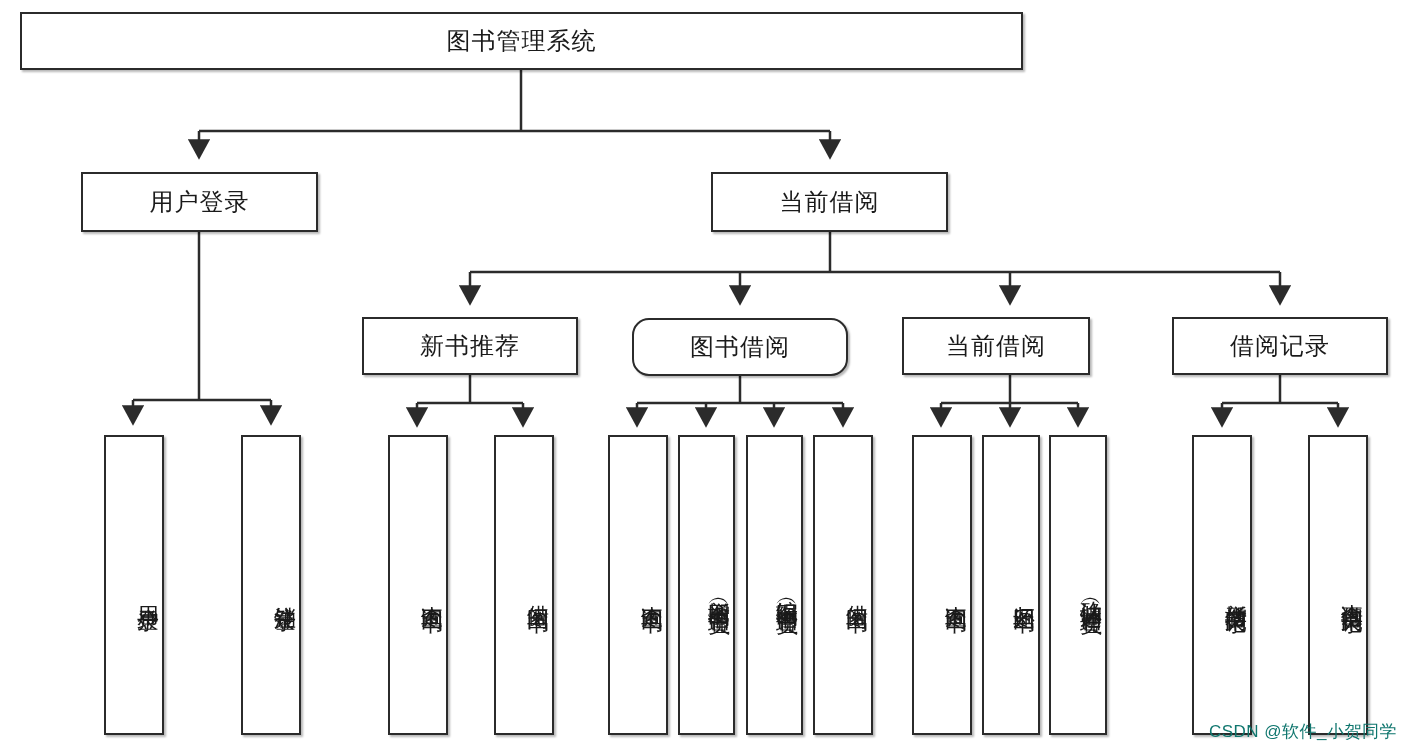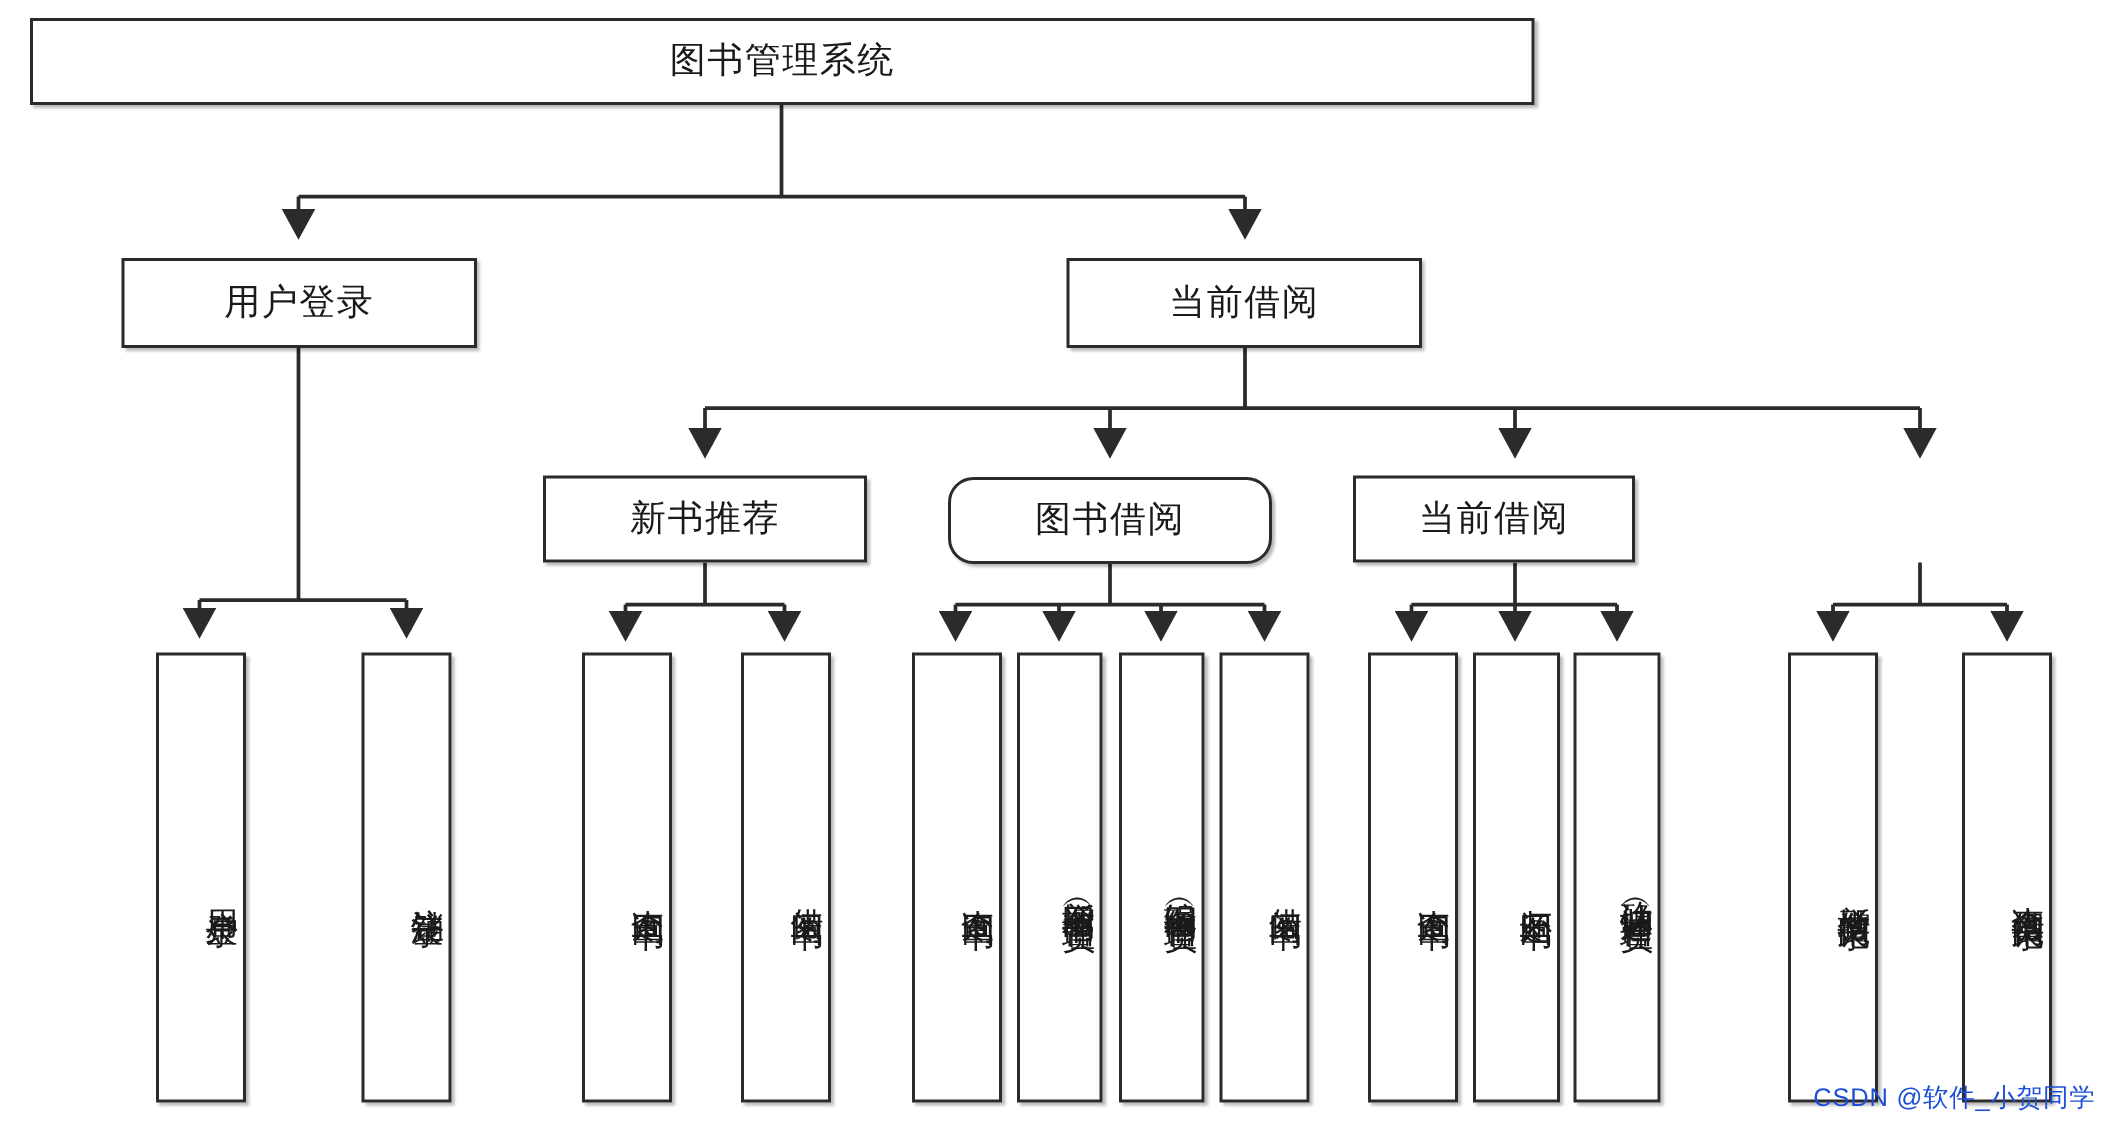--- a/index.html
+++ b/index.html
@@ -55,21 +55,21 @@
   .node.vert .vlabel {
     writing-mode: vertical-rl;
     text-orientation: upright;
     display: block;
   }
   .watermark {
     position: absolute;
     right: 8px;
     bottom: 4px;
     font-size: 17px;
-    color: #1d4ed8;
+    color: #0f766e;
     letter-spacing: 0.5px;
     white-space: nowrap;
     font-family: "Liberation Sans", "DejaVu Sans", sans-serif;
   }
 </style>
 </head>
 <body>
 
 <div id="canvas">
 
@@ -136,20 +136,23 @@
 
   <div class="node horiz" style="left:362px; top:317px; width:216px; height:58px;">
     <span>新书推荐</span>
   </div>
   <div class="node horiz" style="left:632px; top:318px; width:216px; height:58px;border-radius:17px;">
     <span>图书借阅</span>
   </div>
   <div class="node horiz" style="left:902px; top:317px; width:188px; height:58px;">
     <span>当前借阅</span>
   </div>
+  <div class="node horiz" style="left:1172px; top:317px; width:216px; height:58px;">
+    <span>借阅记录</span>
+  </div>
 
   <div class="node vert" style="left:104px; top:435px; width:60px; height:300px;">
     <span class="vlabel">用户登录</span>
   </div>
   <div class="node vert" style="left:241px; top:435px; width:60px; height:300px;">
     <span class="vlabel">注销登录</span>
   </div>
 
   <div class="node vert" style="left:388px; top:435px; width:60px; height:300px;">
     <span class="vlabel">查询图书</span>

